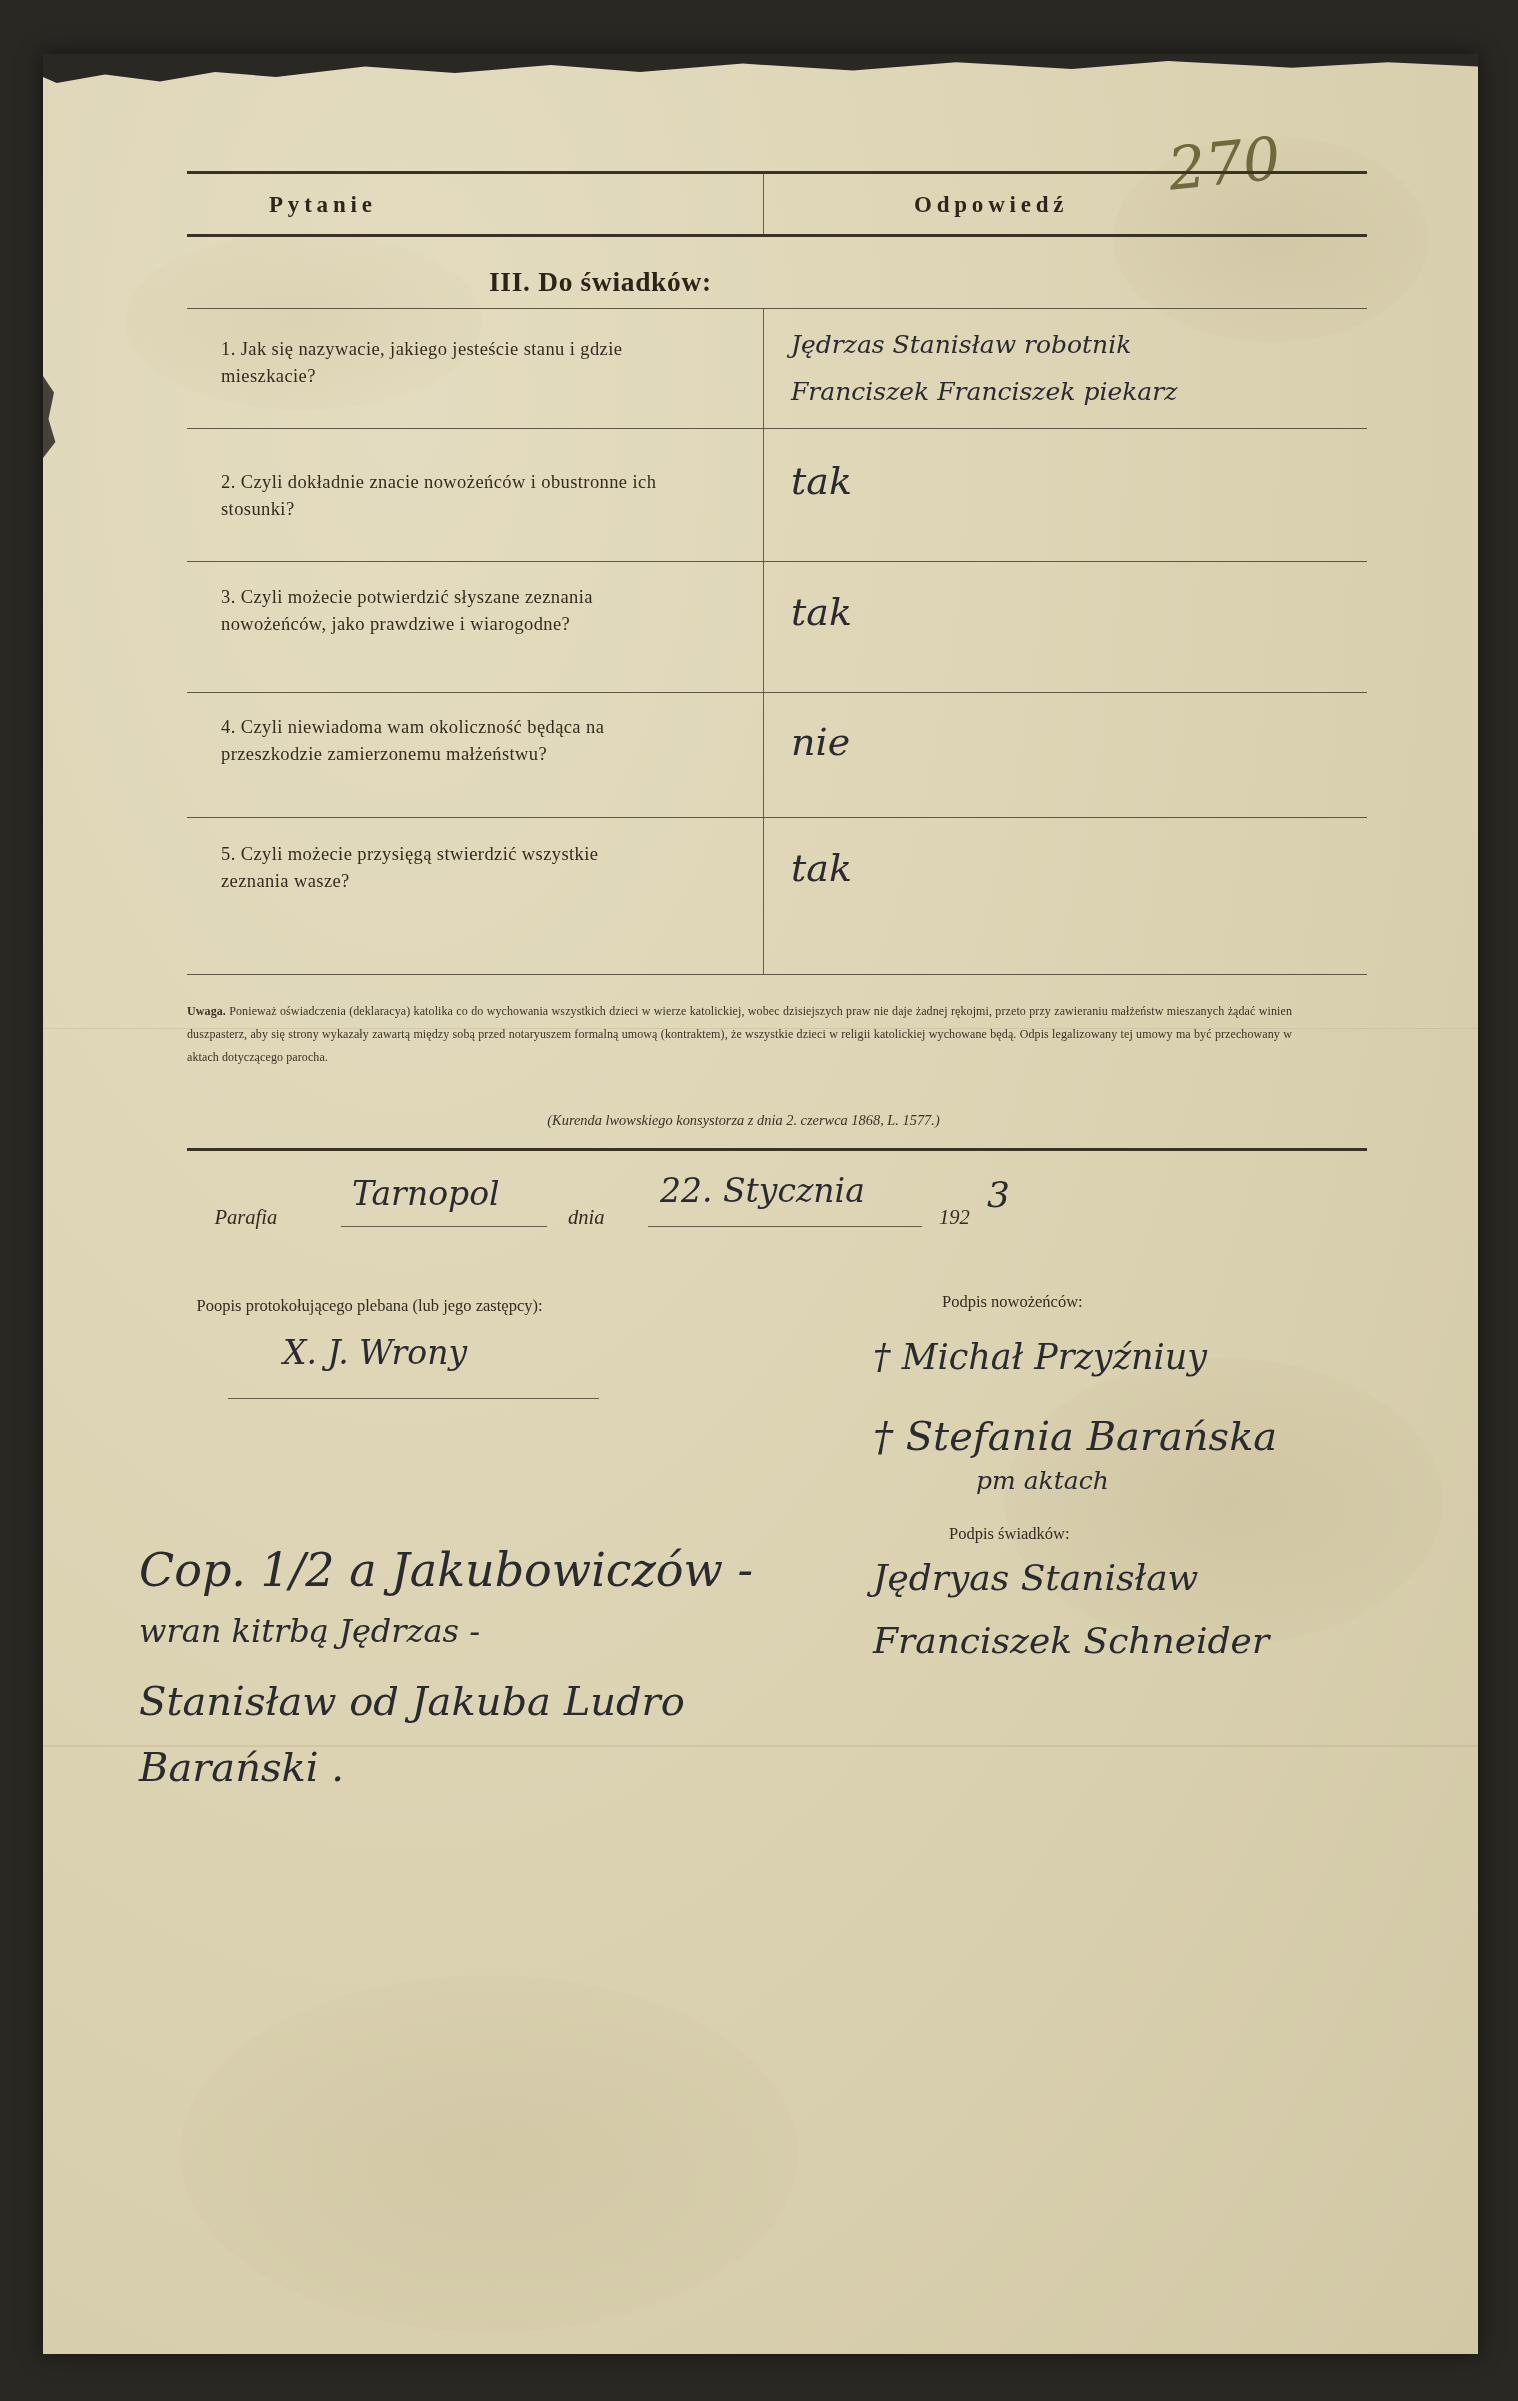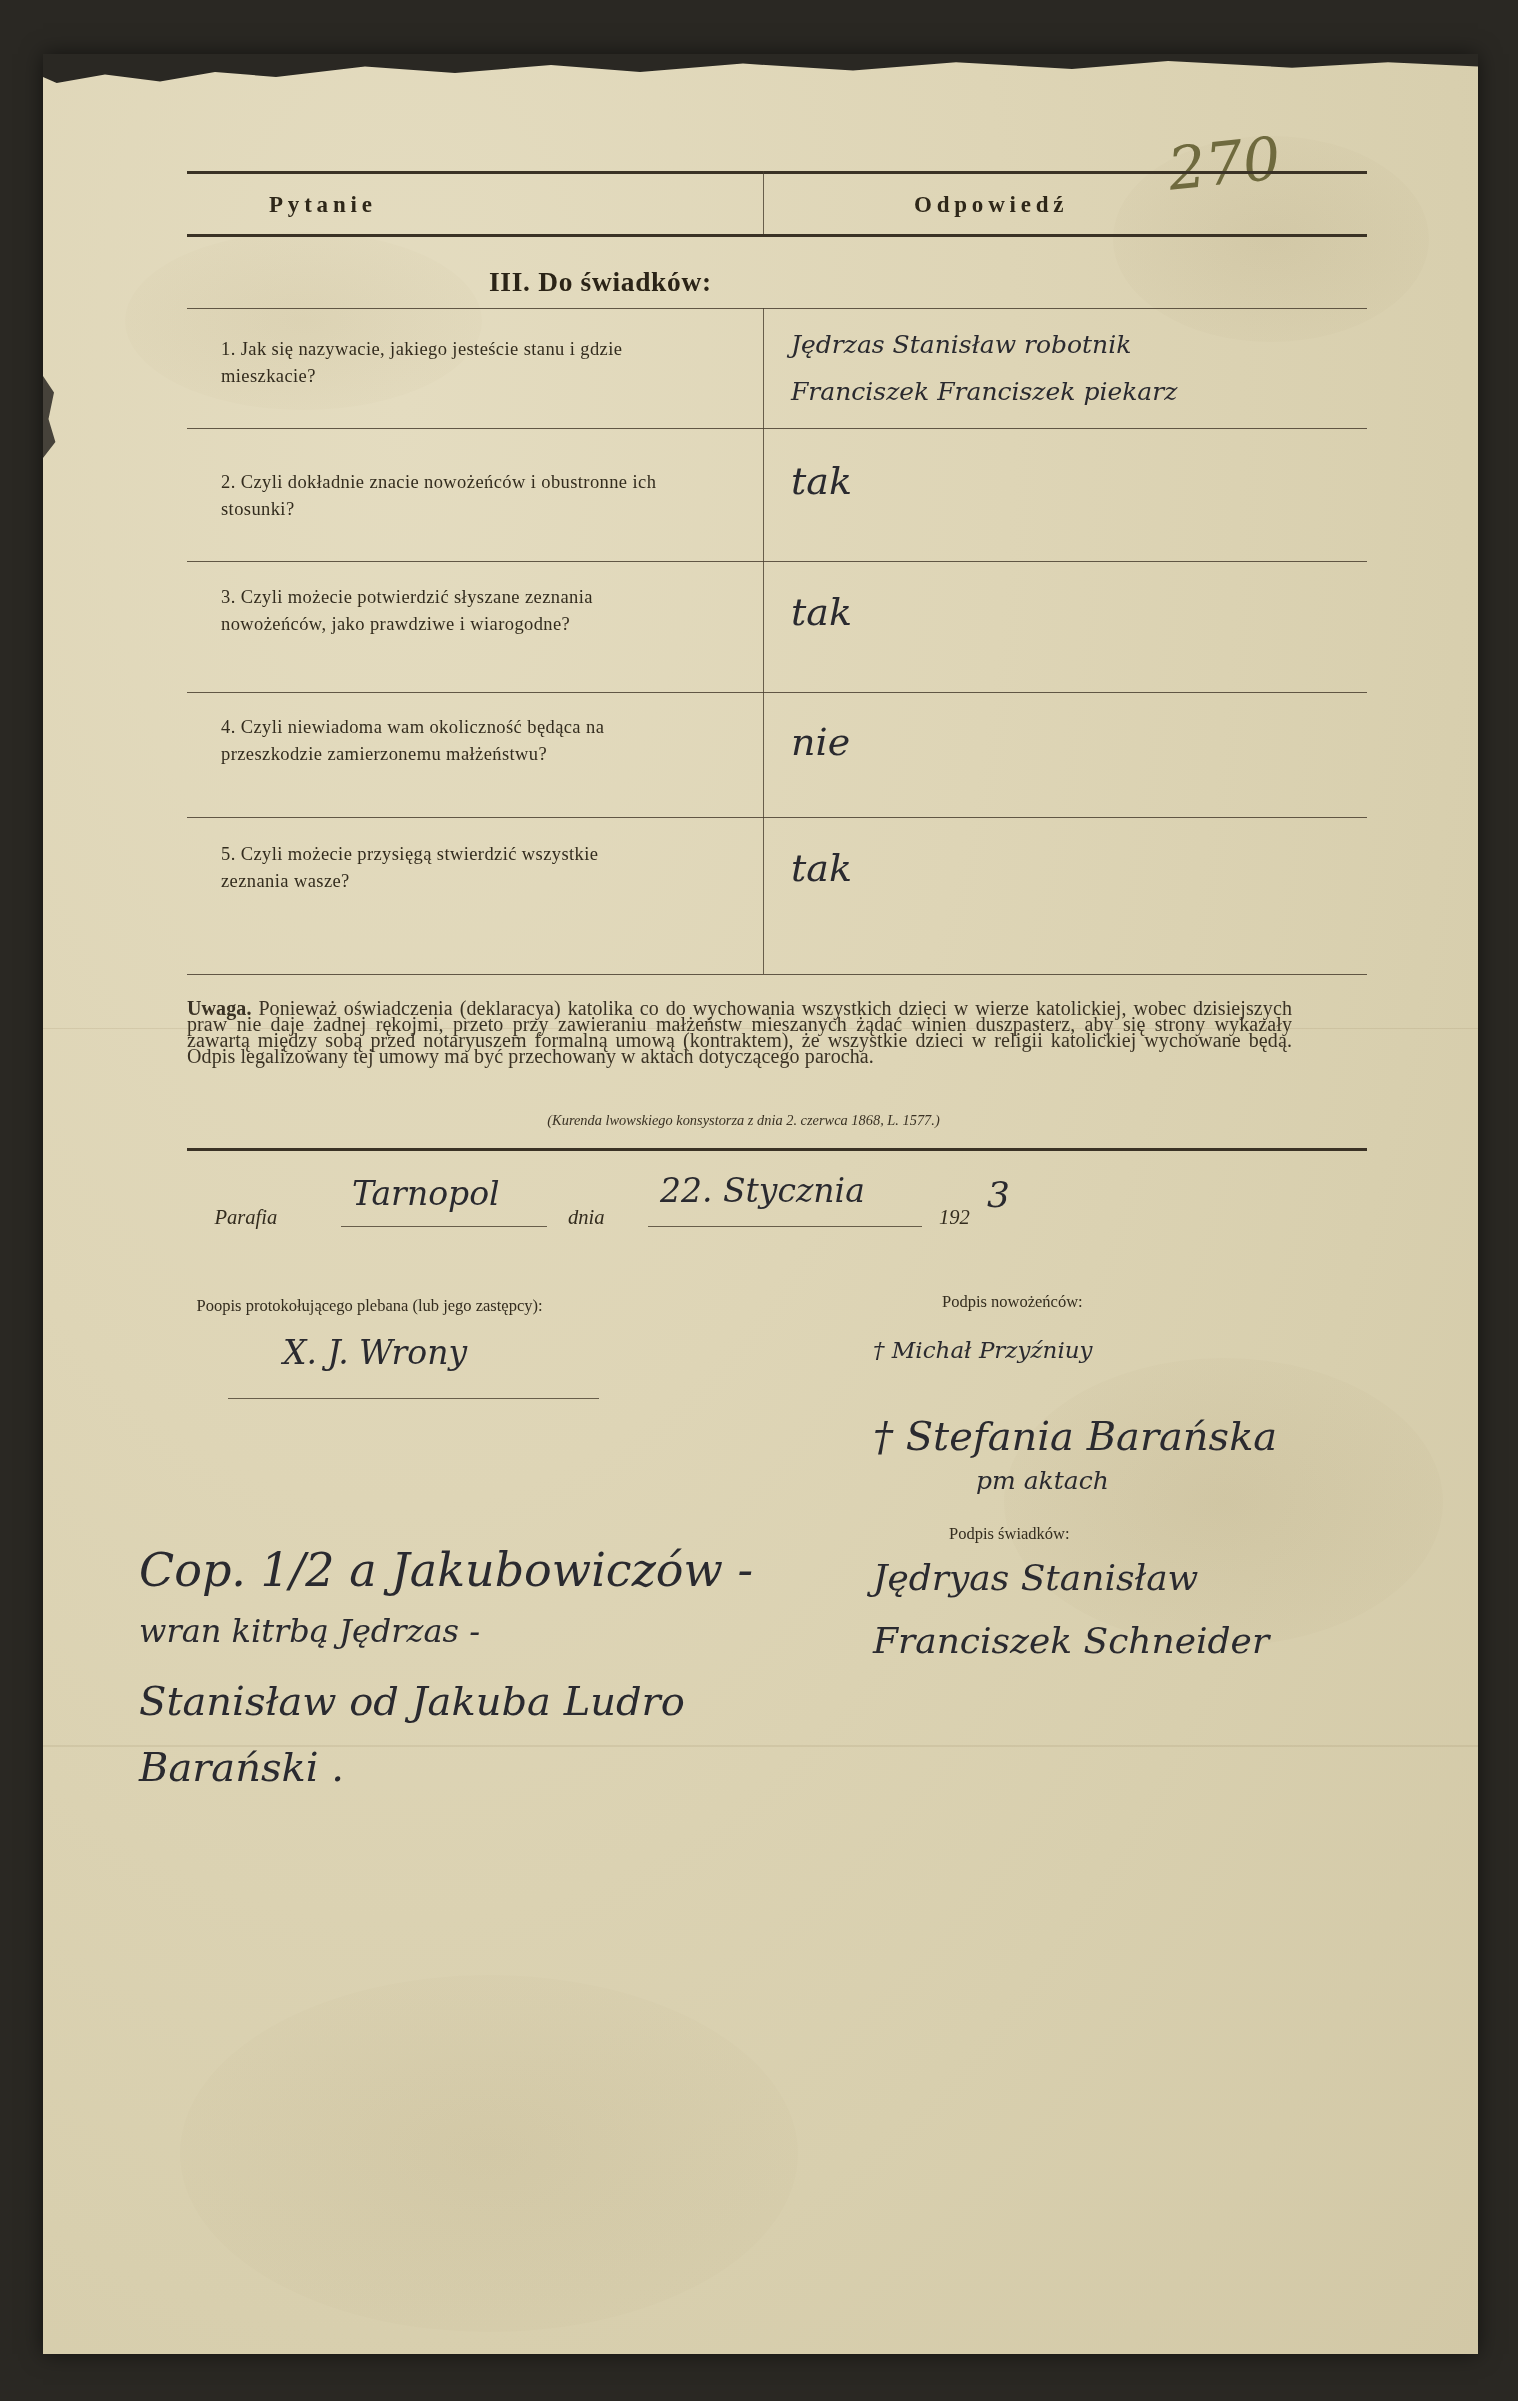--- a/index.html
+++ b/index.html
@@ -133,22 +133,22 @@
   .hand {
     position: absolute;
     font-family: "DejaVu Serif", serif;
     font-style: italic;
     color: #2a2a2f;
     white-space: nowrap;
   }
 
   #note {
     position: absolute;
-    font-size: 20px;
-    line-height: 16px;
+    font-size: 12px;
+    line-height: 23px;
     color: #3a3224;
     width: 1105px;
     text-align: justify;
     letter-spacing: 0.1px;
   }
   #note .lbl { font-weight: 600; }
   #note-src {
     position: absolute;
     font-size: 14.4px;
     font-style: italic;
@@ -268,21 +268,21 @@
     <div class="dash-rule" style="left:461px; top:1055px; width:274px;"></div>
 
     <div class="italic-label" style="left:752px; top:1035px;">192</div>
     <div class="hand" style="left:800px; top:1003px; font-size:36px;">3</div>
 
     <div class="small-label" style="left:9.6px; top:1125px;">Poopis protokołującego plebana (lub jego zastępcy):</div>
     <div class="hand" style="left:96px; top:1162px; font-size:33px;">X. J. Wrony</div>
     <div class="dash-rule" style="left:41px; top:1227px; width:371px;"></div>
 
     <div class="small-label" style="left:755px; top:1121px;">Podpis nowożeńców:</div>
-    <div class="hand" style="left:686px; top:1166px; font-size:23px;">† Michał Przyźniuy</div>
+    <div class="hand" style="left:686px; top:1166px; font-size:35px;">† Michał Przyźniuy</div>
     <div class="hand" style="left:686px; top:1242px; font-size:40px;">† Stefania Barańska</div>
     <div class="hand" style="left:789px; top:1295px; font-size:25px;">pm  aktach</div>
 
     <div class="small-label" style="left:762px; top:1353px;">Podpis świadków:</div>
     <div class="hand" style="left:686px; top:1386px; font-size:36px;">Jędryas Stanisław</div>
     <div class="hand" style="left:686px; top:1449px; font-size:36px;">Franciszek Schneider</div>
 
     <div class="hand" style="left:-48px; top:1372px; font-size:46px;">Cop. 1/2 a Jakubowiczów -</div>
     <div class="hand" style="left:-48px; top:1441px; font-size:32px;">wran kitrbą Jędrzas -</div>
     <div class="hand" style="left:-48px; top:1507px; font-size:40px;">Stanisław od Jakuba Ludro</div>

